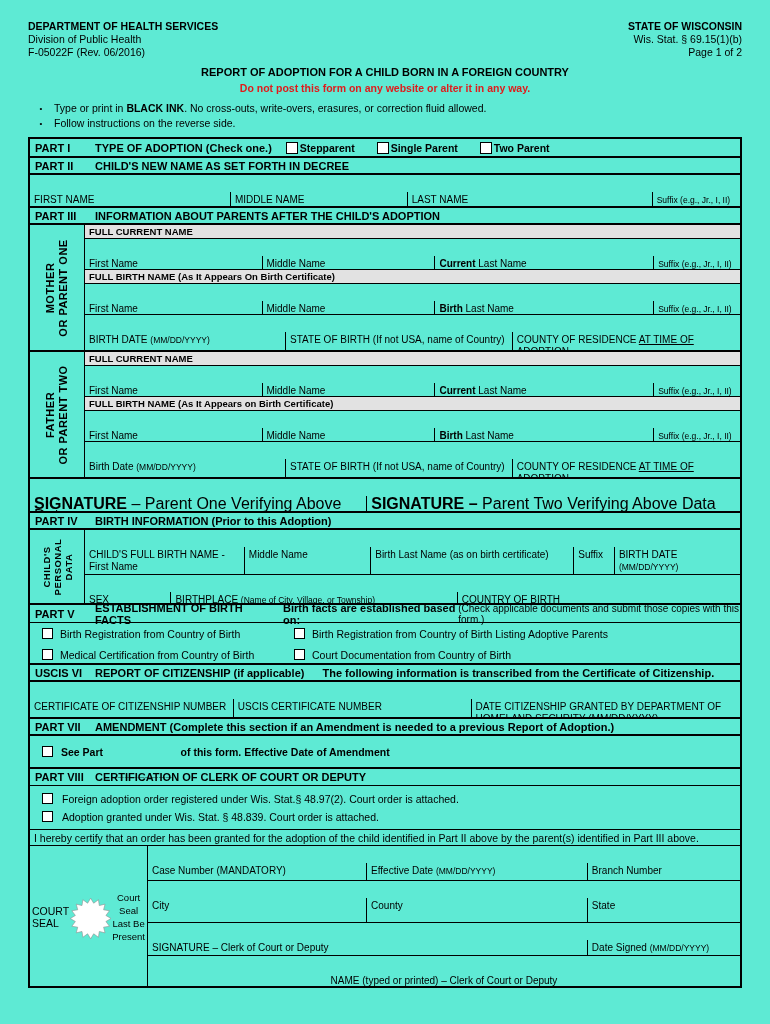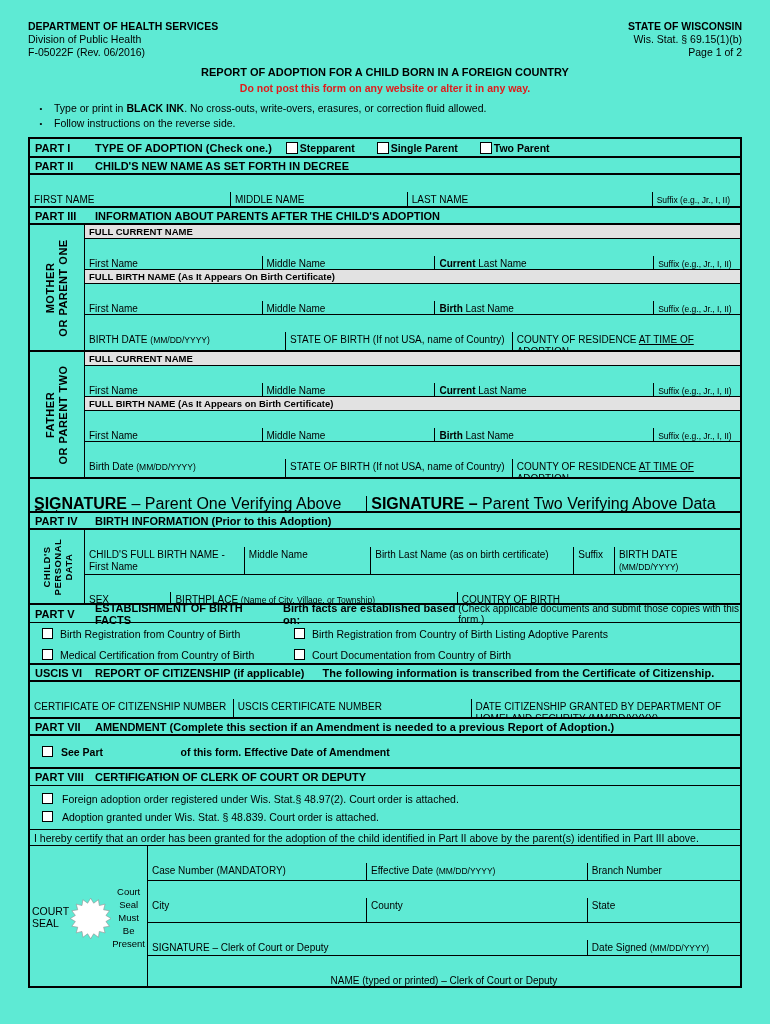--- a/index.html
+++ b/index.html
@@ -325,21 +325,21 @@
     <div class="row certify">I hereby certify that an order has been granted for the adoption of the child identified in Part II above by the parent(s) identified in Part III above.</div>
 
     <div class="court">
       <div class="sealcol">
         <div class="st">COURT SEAL</div>
         <svg width="95" height="95" viewBox="0 0 100 100">
           <polygon points="97,50 85.3,57 93.4,68 79.9,70 83.2,83.2 70,79.9 68,93.4 57,85.3 50,97 43,85.3 32,93.4 30,79.9 16.8,83.2 20.1,70 6.6,68 14.7,57 3,50 14.7,43 6.6,32 20.1,30 16.8,16.8 30,20.1 32,6.6 43,14.7 50,3 57,14.7 68,6.6 70,20.1 83.2,16.8 79.9,30 93.4,32 85.3,43" fill="#ffffff" stroke="#909090" stroke-width="1.4"></polygon>
         </svg>
         <div class="sealnote">
           <div>Court Seal</div>
-          <div>Must Be Present</div>
+          <div>Last Be Present</div>
         </div>
       </div>
       <div class="courtcontent">
         <div class="crow h35">
           <div class="cell cc37">Case Number (MANDATORY)</div>
           <div class="cell cc37b"><span>Effective Date</span>  <span class="sm">(MM/DD/YYYY)</span></div>
           <div class="cell cc26">Branch Number</div>
         </div>
         <div class="crow h42">
           <div class="cell cc37">City</div>

